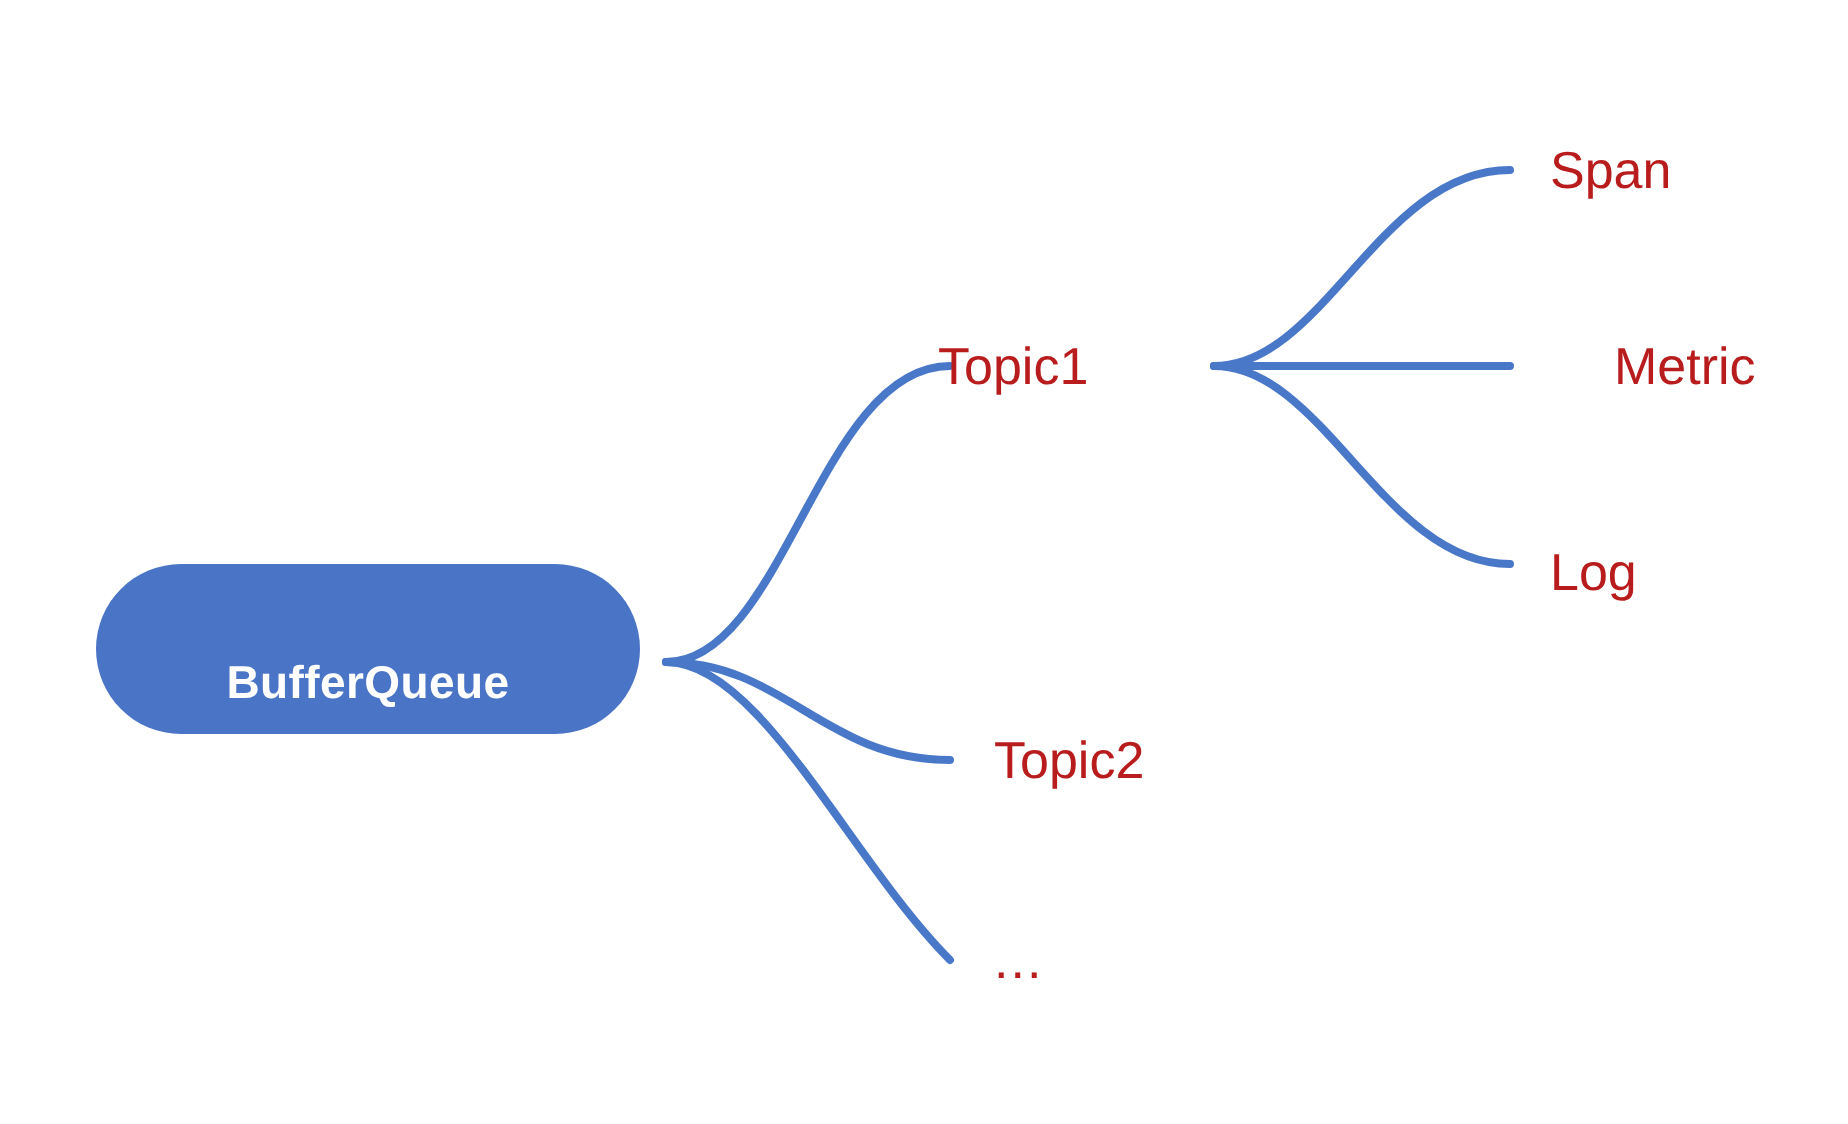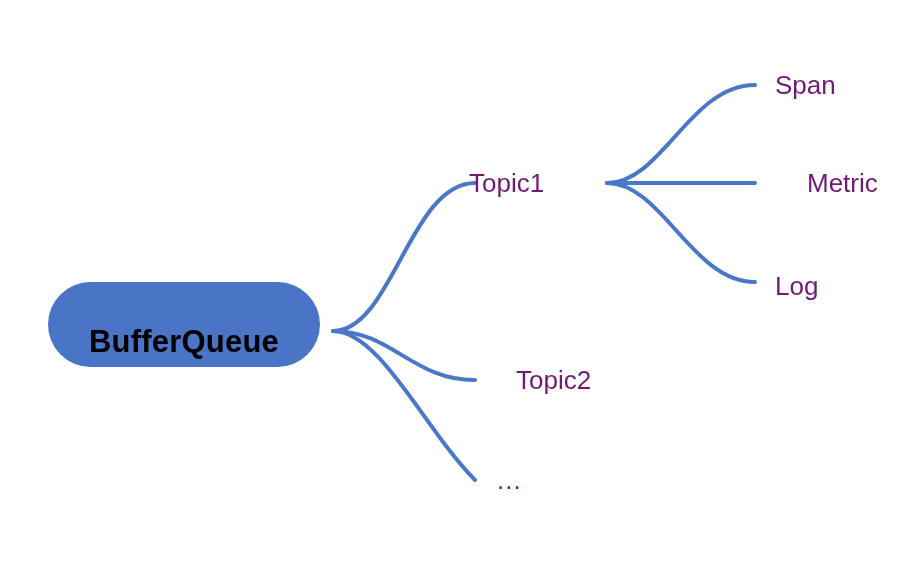--- a/index.html
+++ b/index.html
@@ -26,32 +26,32 @@
     height: 562px;
   }
   .node-pill {
     position: absolute;
     display: flex;
     align-items: center;
     justify-content: center;
     box-sizing: border-box;
   }
   .node-pill-label {
-    color: #000000;
+    color: #ffffff;
     font-family: "Liberation Sans", sans-serif;
     font-weight: bold;
-    font-size: 31px;
+    font-size: 23px;
     letter-spacing: 0.2px;
     white-space: nowrap;
     line-height: 1;
     margin-top: 33px;
   }
   .node-text {
     position: absolute;
-    color: #701a75;
+    color: #b91c1c;
     font-family: "Liberation Sans", sans-serif;
     font-weight: normal;
     font-size: 26px;
     line-height: 1;
     white-space: nowrap;
   }
   .node-text.ellipsis {
     font-size: 26px;
     letter-spacing: 1px;
   }
@@ -73,21 +73,21 @@
   </svg>
 
   <div class="node-pill" style="left:48px; top:282px; width:272px; height:85px; border-radius:43px; background:#4a74c6;">
     <span class="node-pill-label">BufferQueue</span>
   </div>
 
   <div class="node-text" style="left:469px; top:183px; transform:translateY(-50%);">
     <span>Topic1</span>
   </div>
 
-  <div class="node-text" style="left:497px; top:380px; transform:translateY(-50%);margin-left:19px;">
+  <div class="node-text" style="left:497px; top:380px; transform:translateY(-50%);">
     <span>Topic2</span>
   </div>
 
   <div class="node-text ellipsis" style="left:497px; top:480px; transform:translateY(-50%);">
     <span>...</span>
   </div>
 
   <div class="node-text" style="left:775px; top:85px; transform:translateY(-50%);">
     <span>Span</span>
   </div>

